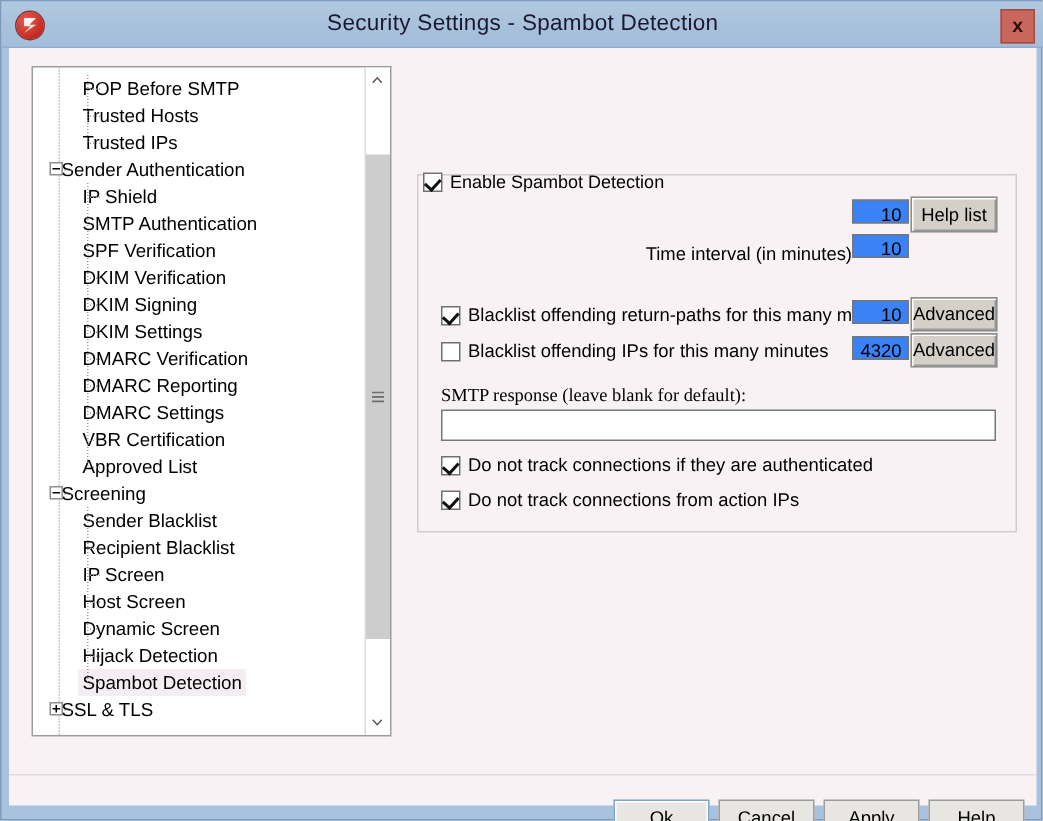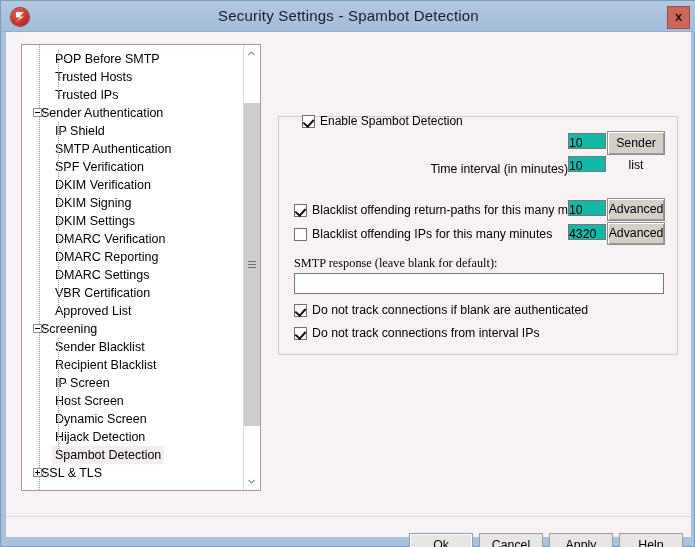--- a/index.html
+++ b/index.html
@@ -269,40 +269,41 @@
     white-space: nowrap;
   }
   .cb-row .cb-label {
     position: absolute;
     left: 18px;
     top: -1px;
   }
 
   #enable-row {
     position: absolute;
-    left: 296px; top: 83px;
+    left: 276px; top: 83px;
     height: 14px;
     background: #f8f2f5;
     padding: 0 4px 0 0;
   }
 
   .field-label {
     position: absolute;
     font-size: 12.3px;
     white-space: nowrap;
     text-align: right;
   }
 
   .numbox {
     position: absolute;
     height: 16px;
     border: 1px solid #767676;
-    background: #14b8a6;
-    box-sizing: border-box;
-    font-size: 12.3px;
+    background: #3b82f6;
+    box-sizing: border-box;
+    font-size: 12.3px;
+    text-align: right;
     line-height: 18px;
     padding-right: 4px;
     font-family: "Liberation Sans", sans-serif;
     color: #000;
     cursor: text;
   }
 
   .btn {
     position: absolute;
     background: #d4d0c8;
@@ -432,21 +433,21 @@
 
 
     <div id="groupbox"></div>
 
     <div id="enable-row">
       <div class="cb checked" style="left:0; top:0;"></div>
       <span style="position:absolute; left:18px; top:-1px; white-space:nowrap;">Enable Spambot Detection</span>
     </div>
 
     <div class="numbox" style="left:562px; top:101px; width:38px;">10</div>
-    <div class="btn" style="left:601px; top:99px; width:58px; height:24px; line-height:22px;">Sender list</div>
+    <div class="btn" style="left:601px; top:99px; width:58px; height:24px; line-height:22px;">Help list</div>
 
     <div class="field-label" style="left:380px; top:130px; width:182px;">Time interval (in minutes)</div>
     <div class="numbox" style="left:562px; top:124px; width:38px;">10</div>
 
     <div class="cb-row" style="left:288px; top:172px;">
       <div class="cb checked" style="left:0; top:0;"></div>
       <span class="cb-label">Blacklist offending return-paths for this many minutes</span>
     </div>
     <div class="numbox" style="left:562px; top:168px; width:38px;">10</div>
     <div class="btn" style="left:601px; top:166px; width:58px; height:23px; line-height:21px;">Advanced</div>
@@ -456,26 +457,26 @@
       <span class="cb-label">Blacklist offending IPs for this many minutes</span>
     </div>
     <div class="numbox" style="left:562px; top:192px; width:38px;">4320</div>
     <div class="btn" style="left:601px; top:190px; width:58px; height:23px; line-height:21px;">Advanced</div>
 
     <div id="smtp-label">SMTP response (leave blank for default):</div>
     <div id="smtp-input" placeholder=""></div>
 
     <div class="cb-row" style="left:288px; top:272px;">
       <div class="cb checked" style="left:0; top:0;"></div>
-      <span class="cb-label">Do not track connections if blank are authenticated</span>
+      <span class="cb-label">Do not track connections if they are authenticated</span>
     </div>
 
     <div class="cb-row" style="left:288px; top:295px;">
       <div class="cb checked" style="left:0; top:0;"></div>
-      <span class="cb-label">Do not track connections from interval IPs</span>
+      <span class="cb-label">Do not track connections from action IPs</span>
     </div>
 
     <div id="bottom-sep"></div>
     <div class="dlg-btn default" style="left:403px;">Ok</div>
     <div class="dlg-btn" style="left:473px;">Cancel</div>
     <div class="dlg-btn" style="left:543px;">Apply</div>
     <div class="dlg-btn" style="left:613px;">Help</div>
 
   </div>
 </div>

